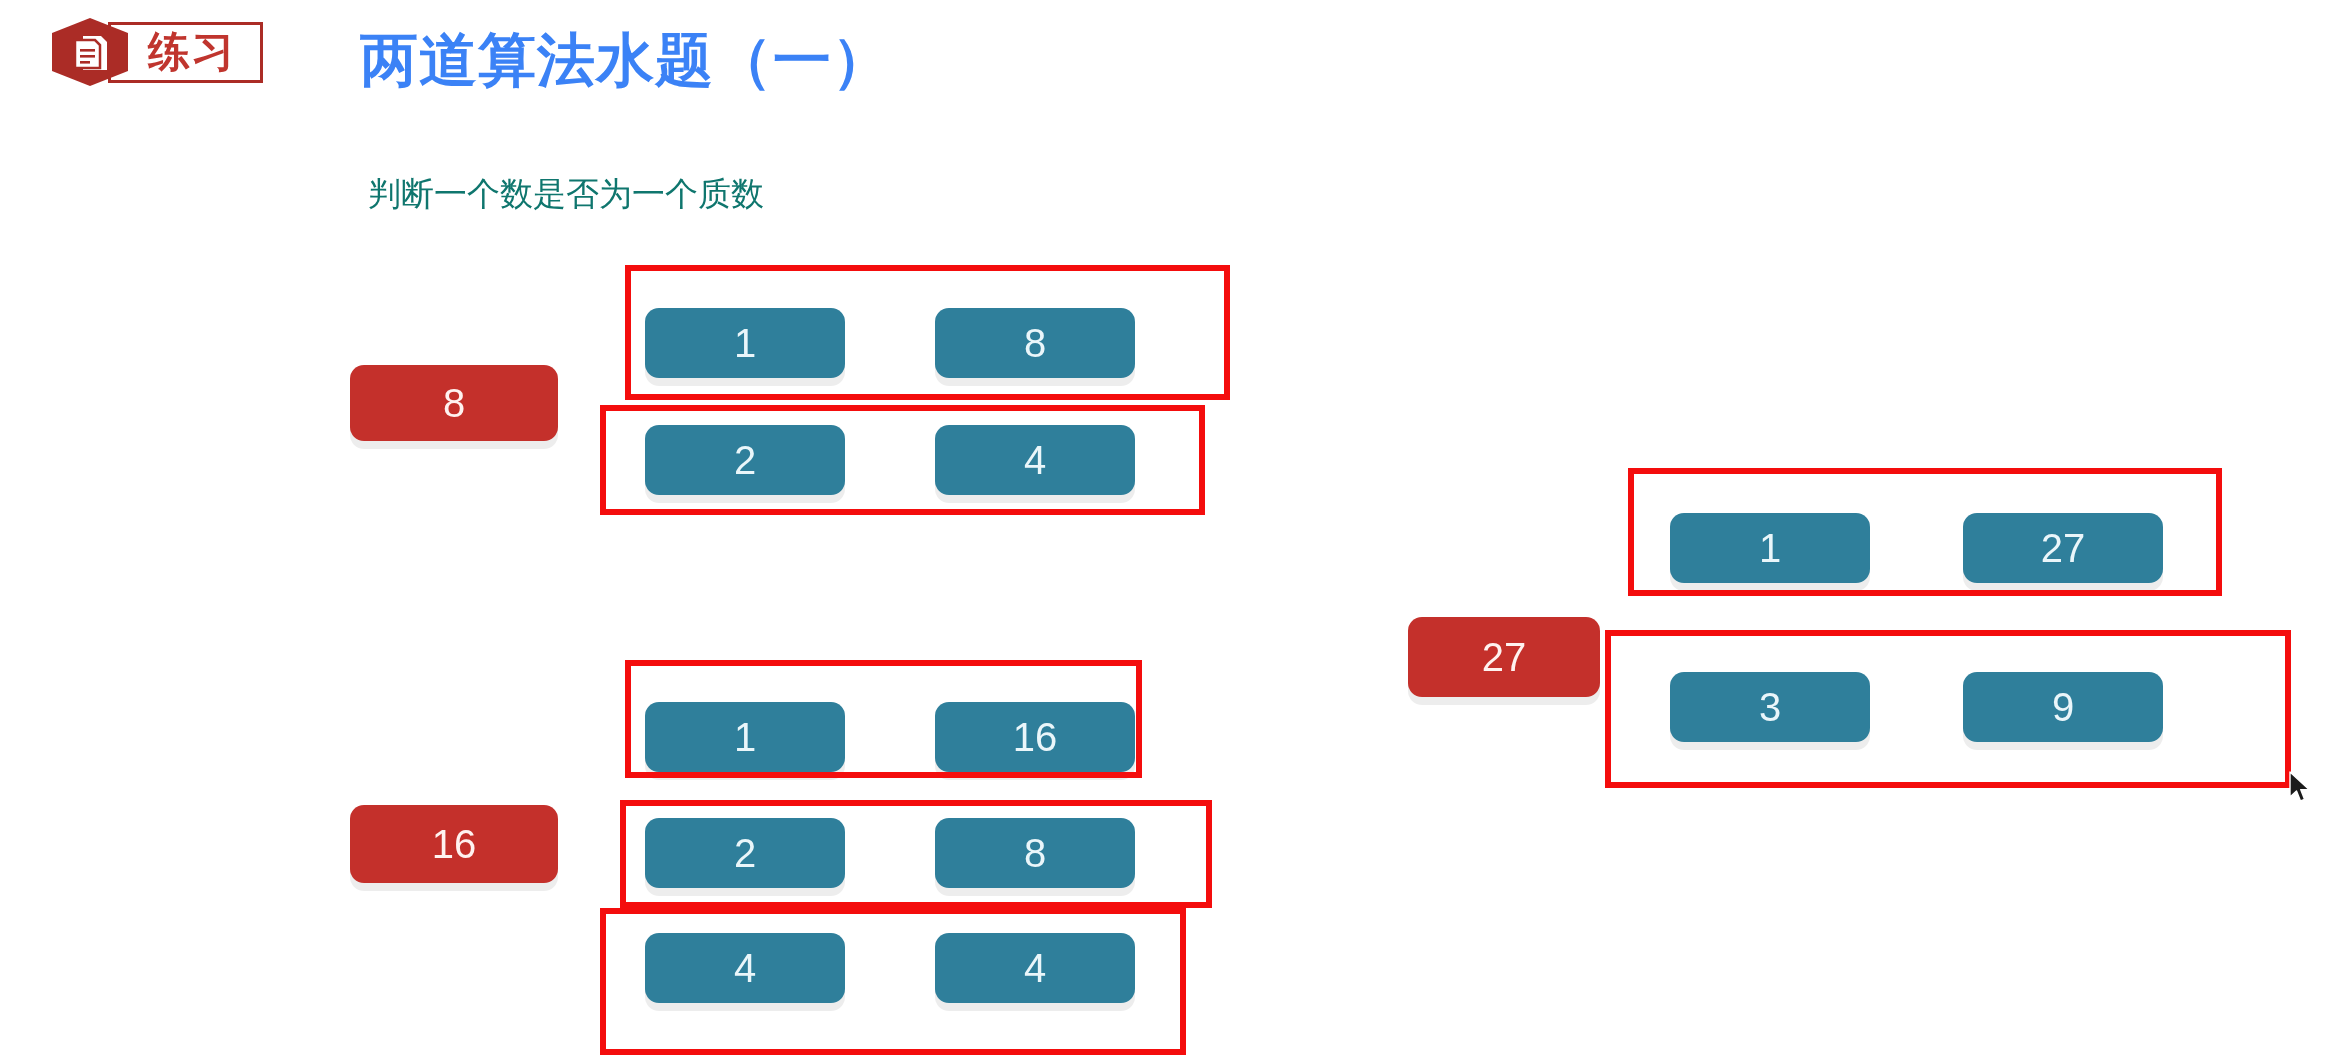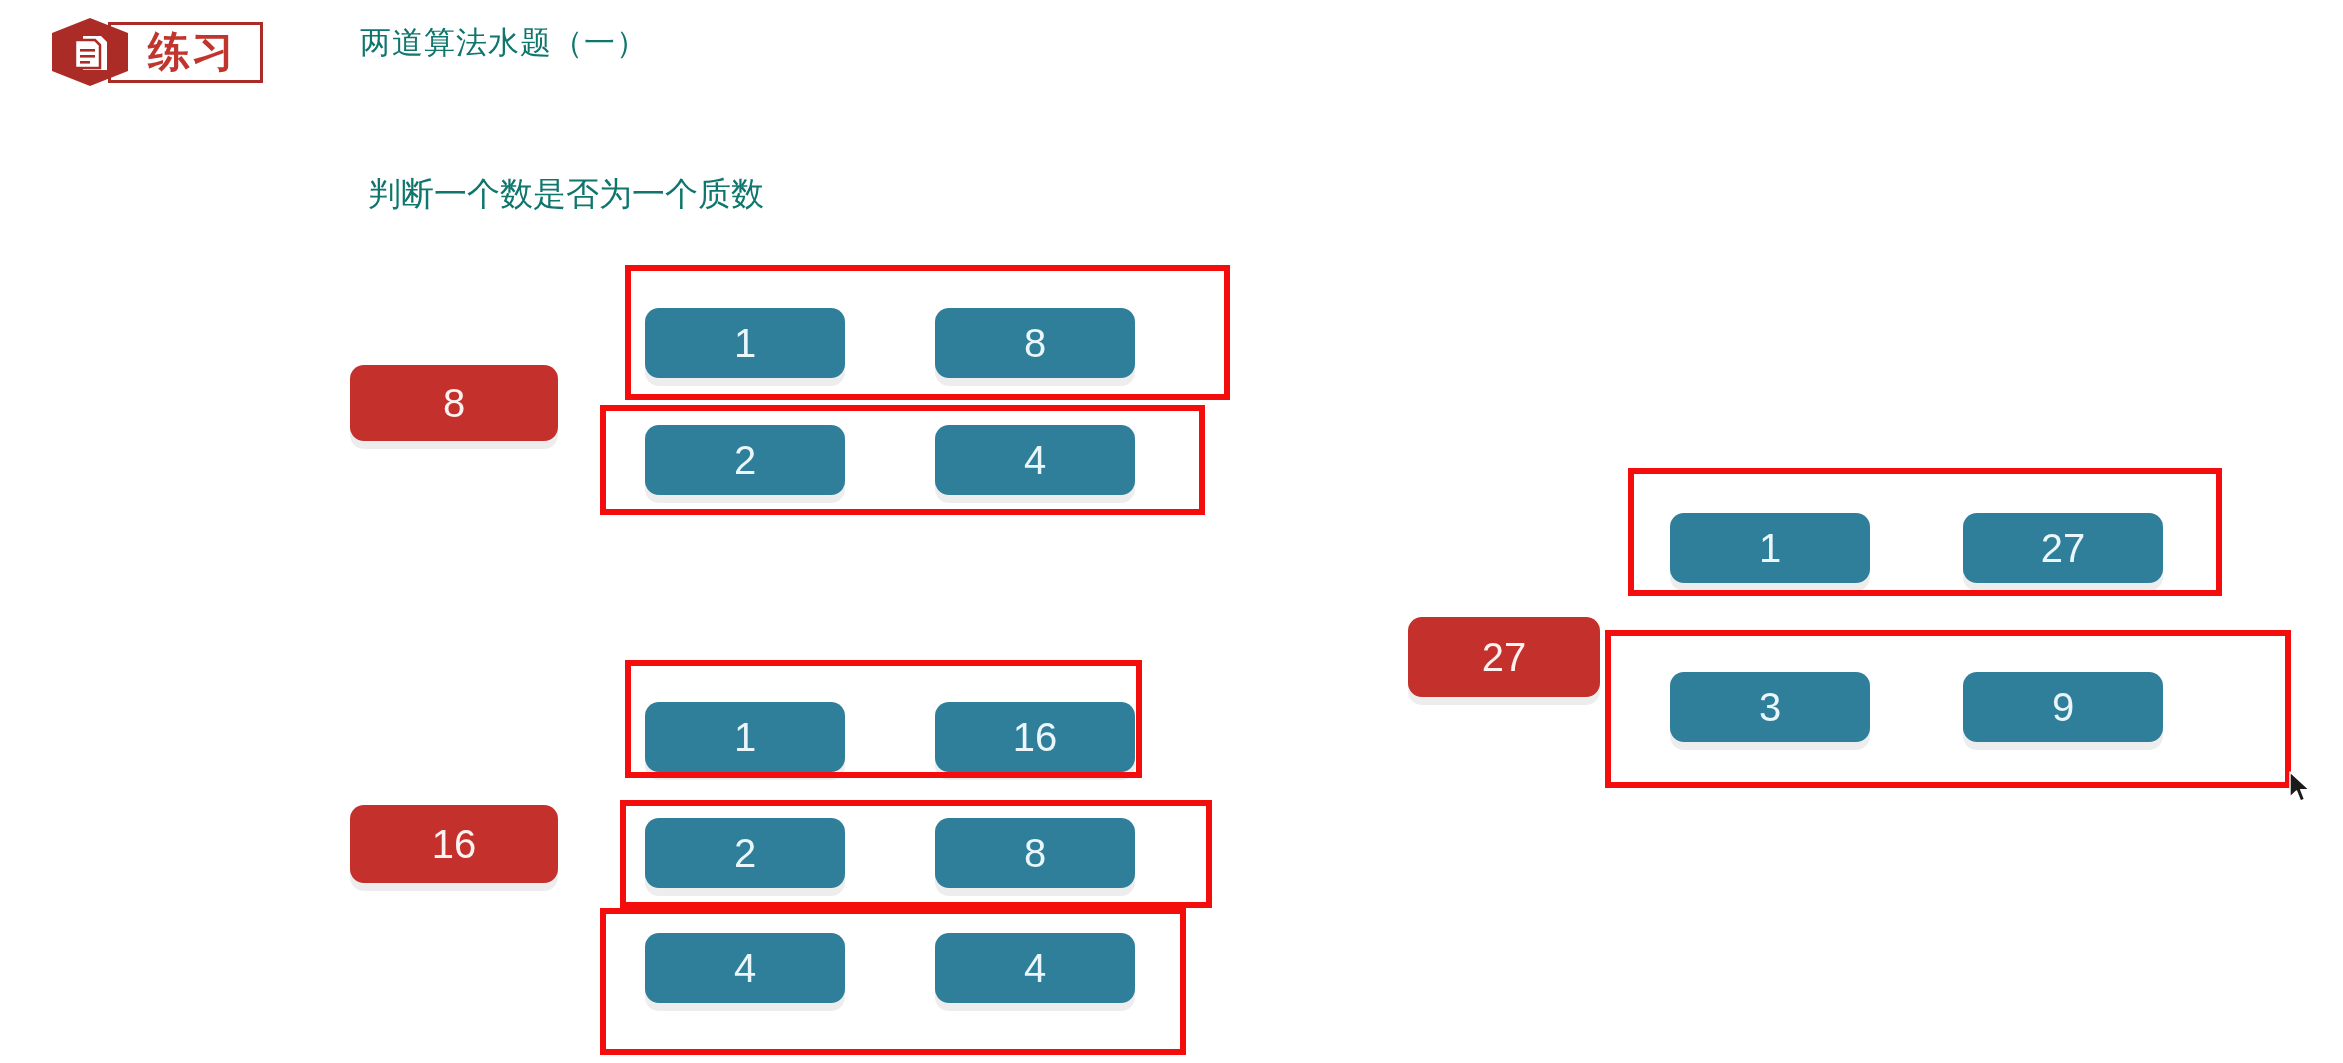--- a/index.html
+++ b/index.html
@@ -56,23 +56,23 @@
     text-align: center;
     font-size: 42px;
     font-weight: bold;
     color: #C0352E;
     line-height: 52px;
     letter-spacing: 2px;
   }
   #page-title {
     position: absolute;
     left: 360px; top: 22px;
-    font-size: 31px;
-    font-weight: normal;
-    color: #0f766e;
+    font-size: 58px;
+    font-weight: bold;
+    color: #3b82f6;
     letter-spacing: 1px;
     white-space: nowrap;
   }
   #subtitle {
     position: absolute;
     left: 368px; top: 172px;
     font-size: 33px;
     color: #0f766e;
     white-space: nowrap;
   }

